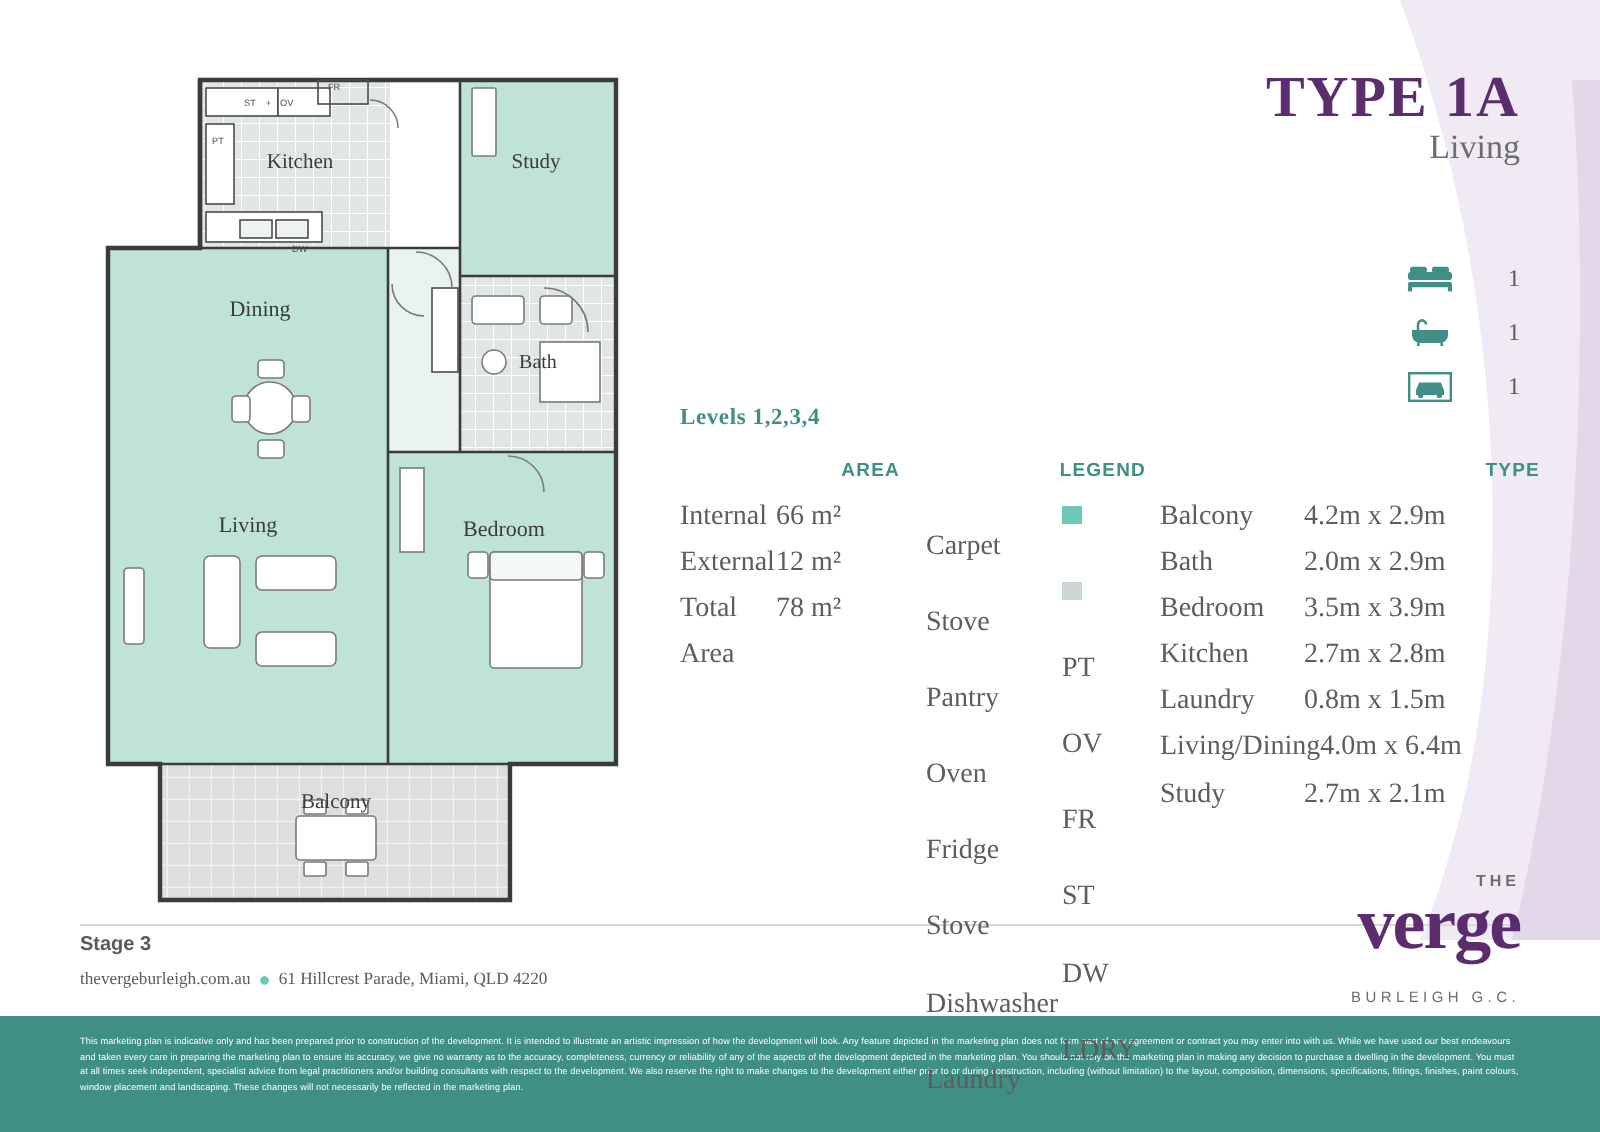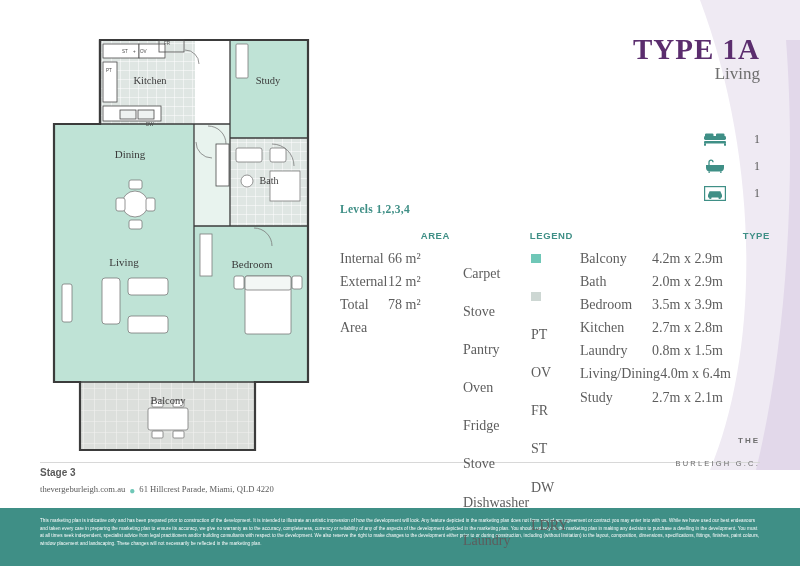--- a/index.html
+++ b/index.html
@@ -396,20 +396,21 @@
       <div class="crow">
         <span class="k">Study</span>
         <span class="v">2.7m x 2.1m</span>
       </div>
 
     </div>
   </div>
 
   <div class="logo">
     <div class="the">THE</div>
+    <div class="verge">verge</div>
     <div class="burleigh">BURLEIGH G.C.</div>
   </div>
 
   <hr class="rule">
   <div class="stage">Stage 3</div>
   <div class="contact">
     <span>thevergeburleigh.com.au</span><span class="bullet">●</span><span>61 Hillcrest Parade, Miami, QLD 4220</span>
   </div>
 
   <div class="band">

